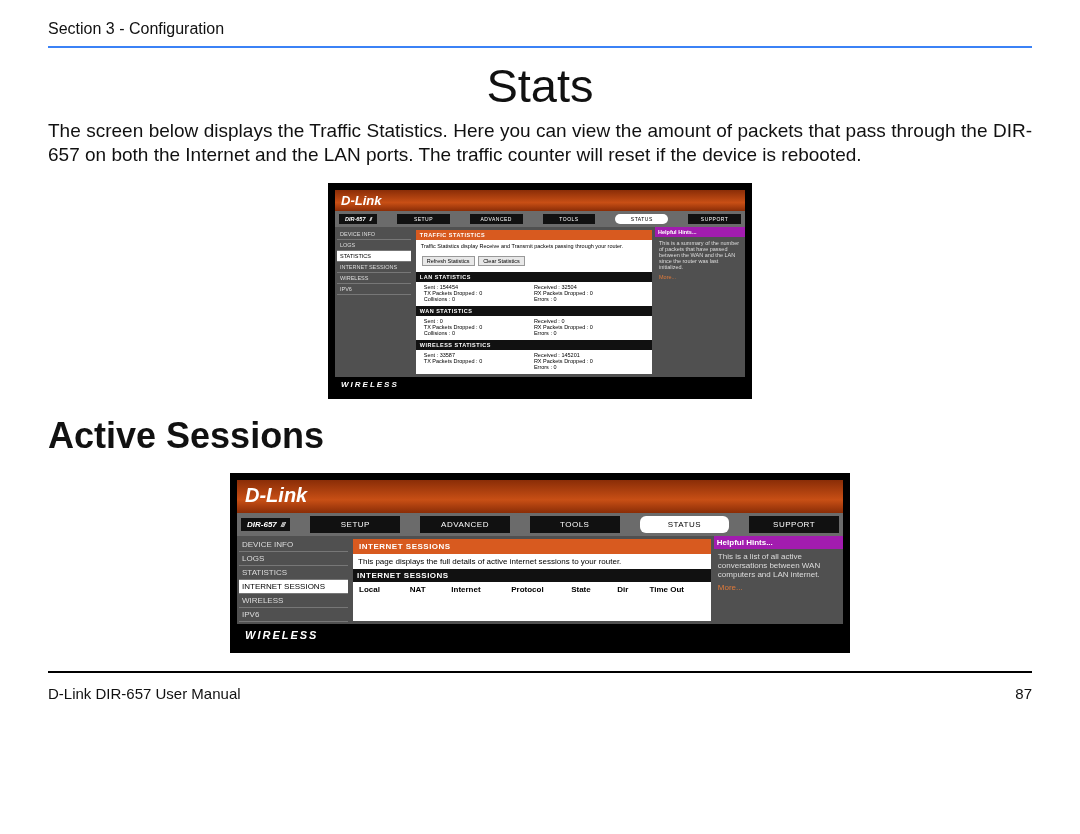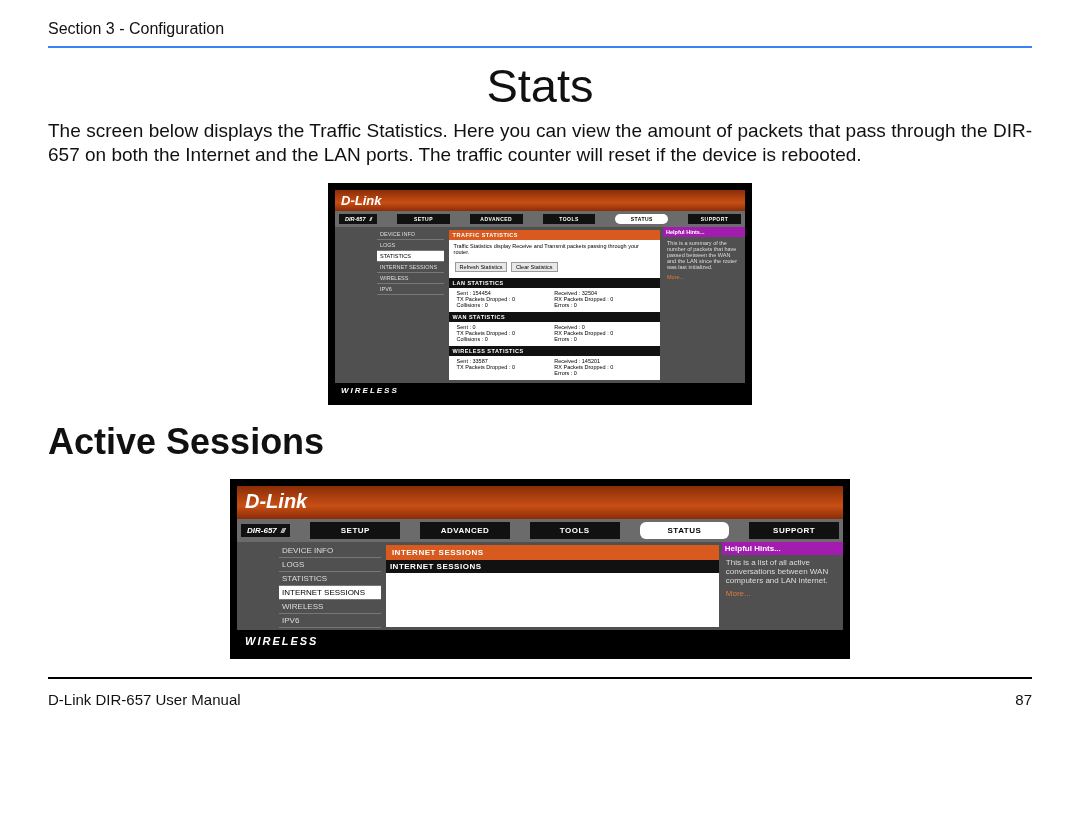--- a/index.html
+++ b/index.html
@@ -78,32 +78,31 @@
     font-weight:700; font-style: italic;
     padding:2px 6px;
     display:flex; align-items:center;
   }
   .sh-model .stripes { margin-left:4px; letter-spacing:-1px; color:#ddd;}
   .sh-tab {
     flex:1;
     background:#111; color:#fff;
     text-align:center;
     padding:3px 0;
-    font-weight:700;
+    font-weight:400;
     letter-spacing: 0.5px;
   }
   .sh-tab.active { background:#fff; color:#000;border-radius:6px; }
   .shot-small .sh-tab { font-size:5px; padding:2px 0;}
   .shot-large .sh-tab { font-size:8px; padding:4px 0;}
 
   .sh-body {
     display:flex;
     background:#505050;
     color:#fff;
-    padding-left:40px;
   }
   .sh-side {
     width: 18%;
     background:#505050;
     padding:2px;
   }
   .sh-side div {
     border-bottom:1px solid #777;
     padding:2px 3px;
     color:#ddd;
@@ -270,21 +269,31 @@
     <div class="sh-side">
       <div>DEVICE INFO</div>
       <div>LOGS</div>
       <div>STATISTICS</div>
       <div class="active">INTERNET SESSIONS</div>
       <div>WIRELESS</div>
       <div>IPV6</div>
     </div>
     <div class="sh-main">
       <div class="sh-title-orange">INTERNET SESSIONS</div>
+      <div class="sh-desc">This page displays the full details of active internet sessions to your router.</div>
       <div class="sh-blackbar">INTERNET SESSIONS</div>
+      <div class="sess-head">
+        <span>Local</span>
+        <span>NAT</span>
+        <span>Internet</span>
+        <span>Protocol</span>
+        <span>State</span>
+        <span>Dir</span>
+        <span>Time Out</span>
+      </div>
     </div>
     <div class="sh-right">
       <div class="rh">Helpful Hints...</div>
       <div>This is a list of all active conversations between WAN computers and LAN internet.</div>
       <div class="more">More...</div>
     </div>
   </div>
   <div class="sh-footer">WIRELESS</div>
 </div>
 

